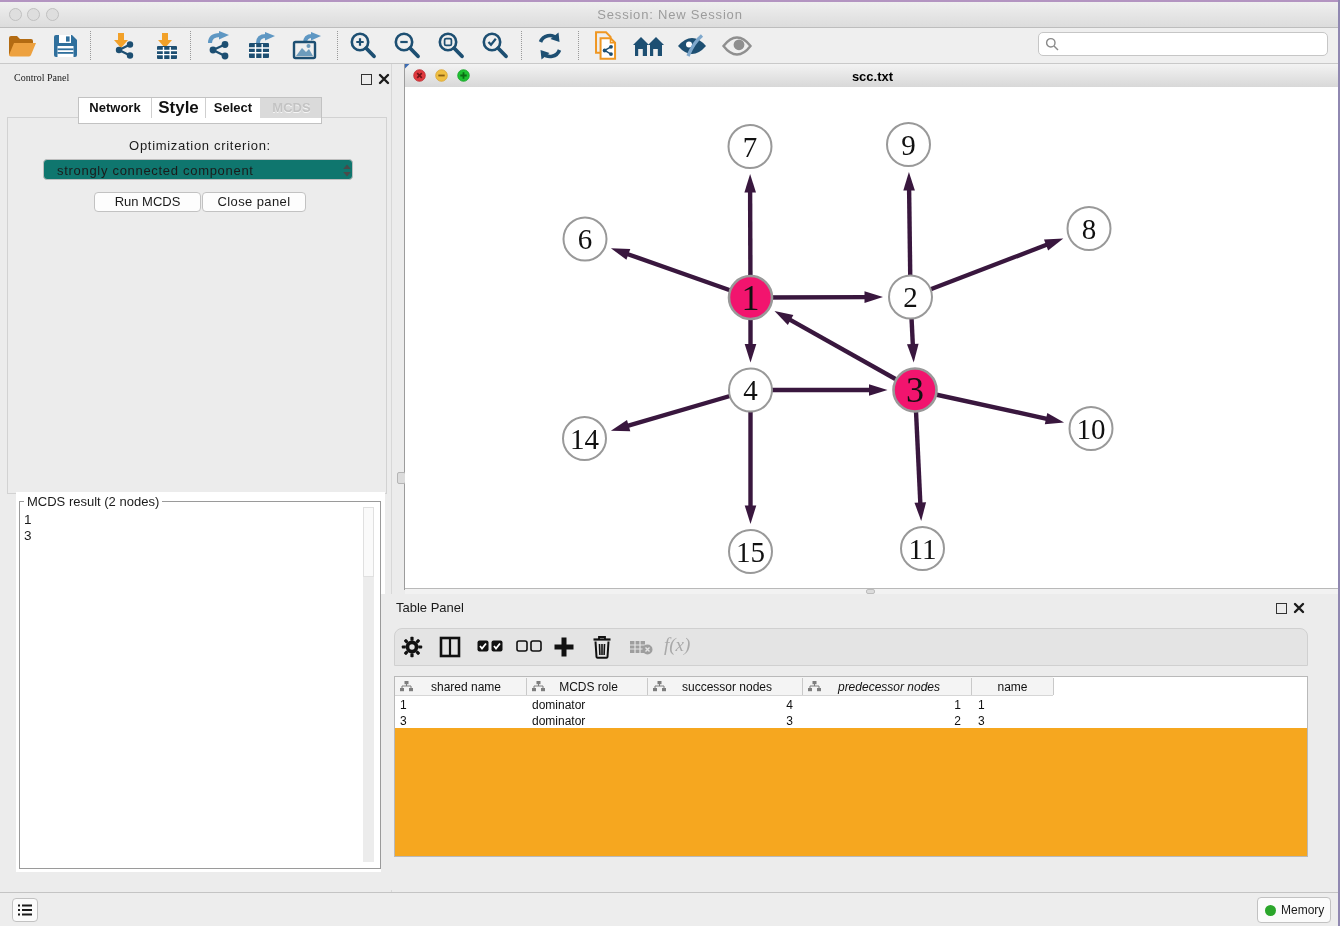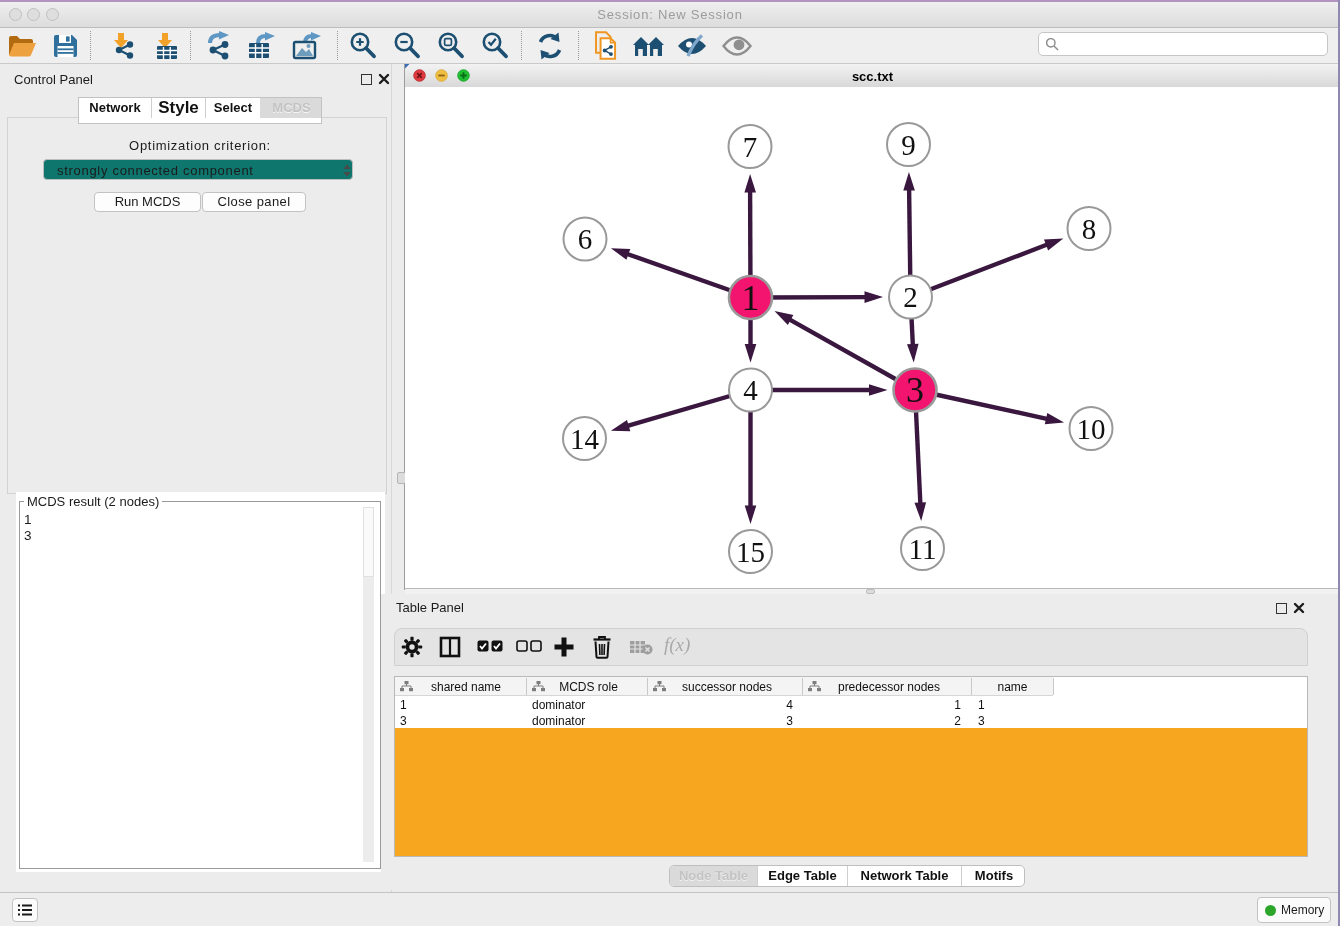--- a/index.html
+++ b/index.html
@@ -150,21 +150,21 @@
   <div class="abs" style="left:1038px;top:4px;width:288px;height:22px;background:#ffffff;border:1px solid #c6c6c6;border-radius:5px;">
     <svg class="abs" style="left:6px;top:4px;" width="14" height="14" viewBox="0 0 14 14">
       <circle cx="5.8" cy="5.8" r="4.2" fill="none" stroke="#8a8a8a" stroke-width="1.4"></circle>
       <path d="M9 9 L13 13" stroke="#8a8a8a" stroke-width="1.4"></path>
     </svg>
   </div>
 </div>
 
 <div id="leftpanel" class="abs" style="left:0;top:64px;width:392px;height:828px;background:#ececec;border-right:1px solid #d8d8d8;box-sizing:border-box;">
 
-  <div class="abs" style="left:14px;top:8px;font-size:13px;color:#1b1b1b;">Control Panel</div>
+  <div class="abs" style="left:14px;top:8px;font-size:10px;color:#1b1b1b;font-family:Liberation Serif, serif;">Control Panel</div>
   <div class="abs" style="left:361px;top:10px;width:9px;height:9px;border:1.5px solid #333;"></div>
   <svg class="abs" style="left:378px;top:9px;" width="12" height="12" viewBox="0 0 12 12">
     <path d="M2 2 L10 10 M10 2 L2 10" stroke="#1b1b1b" stroke-width="2.4" stroke-linecap="round"></path>
   </svg>
 
   <div class="abs" style="left:7px;top:53px;width:378px;height:375px;background:#ececec;border:1px solid #d2d2d2;"></div>
 
   <div class="abs" style="left:78px;top:33px;width:244px;height:27px;background:#ffffff;border:1px solid #c2c2c2;border-radius:0;overflow:hidden;box-sizing:border-box;">
     <div class="abs" style="left:0;top:0;width:73px;height:20px;line-height:19px;text-align:center;font-size:13px;font-weight:700;color:#111;border-right:1px solid #cfcfcf;box-sizing:border-box;">Network</div>
     <div class="abs" style="left:73px;top:0;width:54px;height:20px;line-height:19px;text-align:center;font-size:17px;font-weight:700;color:#111;border-right:1px solid #cfcfcf;box-sizing:border-box;">Style</div>
@@ -343,21 +343,21 @@
 
   <div class="abs" style="left:145px;top:84px;width:1px;height:17px;background:#c9c9c9;"></div>
   <div class="abs" style="left:266px;top:84px;width:1px;height:17px;background:#c9c9c9;"></div>
   <div class="abs" style="left:421px;top:84px;width:1px;height:17px;background:#c9c9c9;"></div>
   <div class="abs" style="left:590px;top:84px;width:1px;height:17px;background:#c9c9c9;"></div>
   <div class="abs" style="left:672px;top:84px;width:1px;height:17px;background:#c9c9c9;"></div>
 
   <div class="abs" style="left:30px;top:86px;width:110px;text-align:center;font-size:12px;color:#111;">shared name</div>
   <div class="abs" style="left:160px;top:86px;width:95px;text-align:center;font-size:12px;color:#111;">MCDS role</div>
   <div class="abs" style="left:282px;top:86px;width:128px;text-align:center;font-size:12px;color:#111;">successor nodes</div>
-  <div class="abs" style="left:437px;top:86px;width:142px;text-align:center;font-size:12px;color:#111;">predecessor nodes</div>
+  <div class="abs" style="left:437px;top:86px;width:142px;text-align:center;font-size:12px;color:#111;font-style:italic;">predecessor nodes</div>
   <div class="abs" style="left:591px;top:86px;width:81px;text-align:center;font-size:12px;color:#111;">name</div>
 
   <svg class="abs" style="left:19px;top:87px;" width="13" height="11" viewBox="0 0 13 11">
       <g fill="#7d7d7d">
         <rect x="4.5" y="0" width="4" height="3.2"></rect>
         <rect x="0" y="7" width="4" height="3.2"></rect>
         <rect x="9" y="7" width="4" height="3.2"></rect>
       </g>
       <path d="M6.5 3 L6.5 5 M2 7 L2 5 L11 5 L11 7" stroke="#7d7d7d" stroke-width="1" fill="none"></path>
     </svg>
@@ -392,26 +392,20 @@
   <div class="abs" style="left:480px;top:104px;width:100px;text-align:right;font-size:12px;color:#111;">1</div>
   <div class="abs" style="left:597px;top:104px;font-size:12px;color:#111;">1</div>
   <div class="abs" style="left:19px;top:120px;font-size:12px;color:#111;">3</div>
   <div class="abs" style="left:151px;top:120px;font-size:12px;color:#111;">dominator</div>
   <div class="abs" style="left:312px;top:120px;width:100px;text-align:right;font-size:12px;color:#111;">3</div>
   <div class="abs" style="left:480px;top:120px;width:100px;text-align:right;font-size:12px;color:#111;">2</div>
   <div class="abs" style="left:597px;top:120px;font-size:12px;color:#111;">3</div>
 
   <div class="abs" style="left:14px;top:134px;width:912px;height:128px;background:#f6a71f;"></div>
 
-  <div class="abs" style="left:288px;top:271px;width:356px;height:22px;background:#ffffff;border:1px solid #bfbfbf;border-radius:5px;overflow:hidden;box-sizing:border-box;">
-    <div class="abs" style="left:0;top:0;width:88px;height:22px;line-height:20px;text-align:center;font-size:13px;font-weight:700;color:#c3c3c3;background:#dadada;text-shadow:0 1px 0 #f2f2f2;border-right:1px solid #cfcfcf;box-sizing:border-box;">Node Table</div>
-    <div class="abs" style="left:88px;top:0;width:90px;height:22px;line-height:20px;text-align:center;font-size:13px;font-weight:700;color:#111;border-right:1px solid #cfcfcf;box-sizing:border-box;">Edge Table</div>
-    <div class="abs" style="left:178px;top:0;width:114px;height:22px;line-height:20px;text-align:center;font-size:13px;font-weight:700;color:#111;border-right:1px solid #cfcfcf;box-sizing:border-box;">Network Table</div>
-    <div class="abs" style="left:292px;top:0;width:64px;height:22px;line-height:20px;text-align:center;font-size:13px;font-weight:700;color:#111;box-sizing:border-box;">Motifs</div>
-  </div>
 </div>
 
 <div id="statusbar" class="abs" style="left:0;top:892px;width:1340px;height:34px;background:#ededed;border-top:1px solid #c4c4c4;box-sizing:border-box;">
   <div class="abs" style="left:12px;top:5px;width:26px;height:24px;background:#fbfbfb;border:1px solid #c2c2c2;border-radius:4px;box-sizing:border-box;">
     <svg class="abs" style="left:5px;top:5px;" width="14" height="12" viewBox="0 0 14 12">
       <g fill="#1b1b1b">
         <rect x="0" y="0.5" width="2" height="2"></rect>
           <rect x="4" y="0.5" width="10" height="2"></rect>
         <rect x="0" y="5" width="2" height="2"></rect>
           <rect x="4" y="5" width="10" height="2"></rect>

